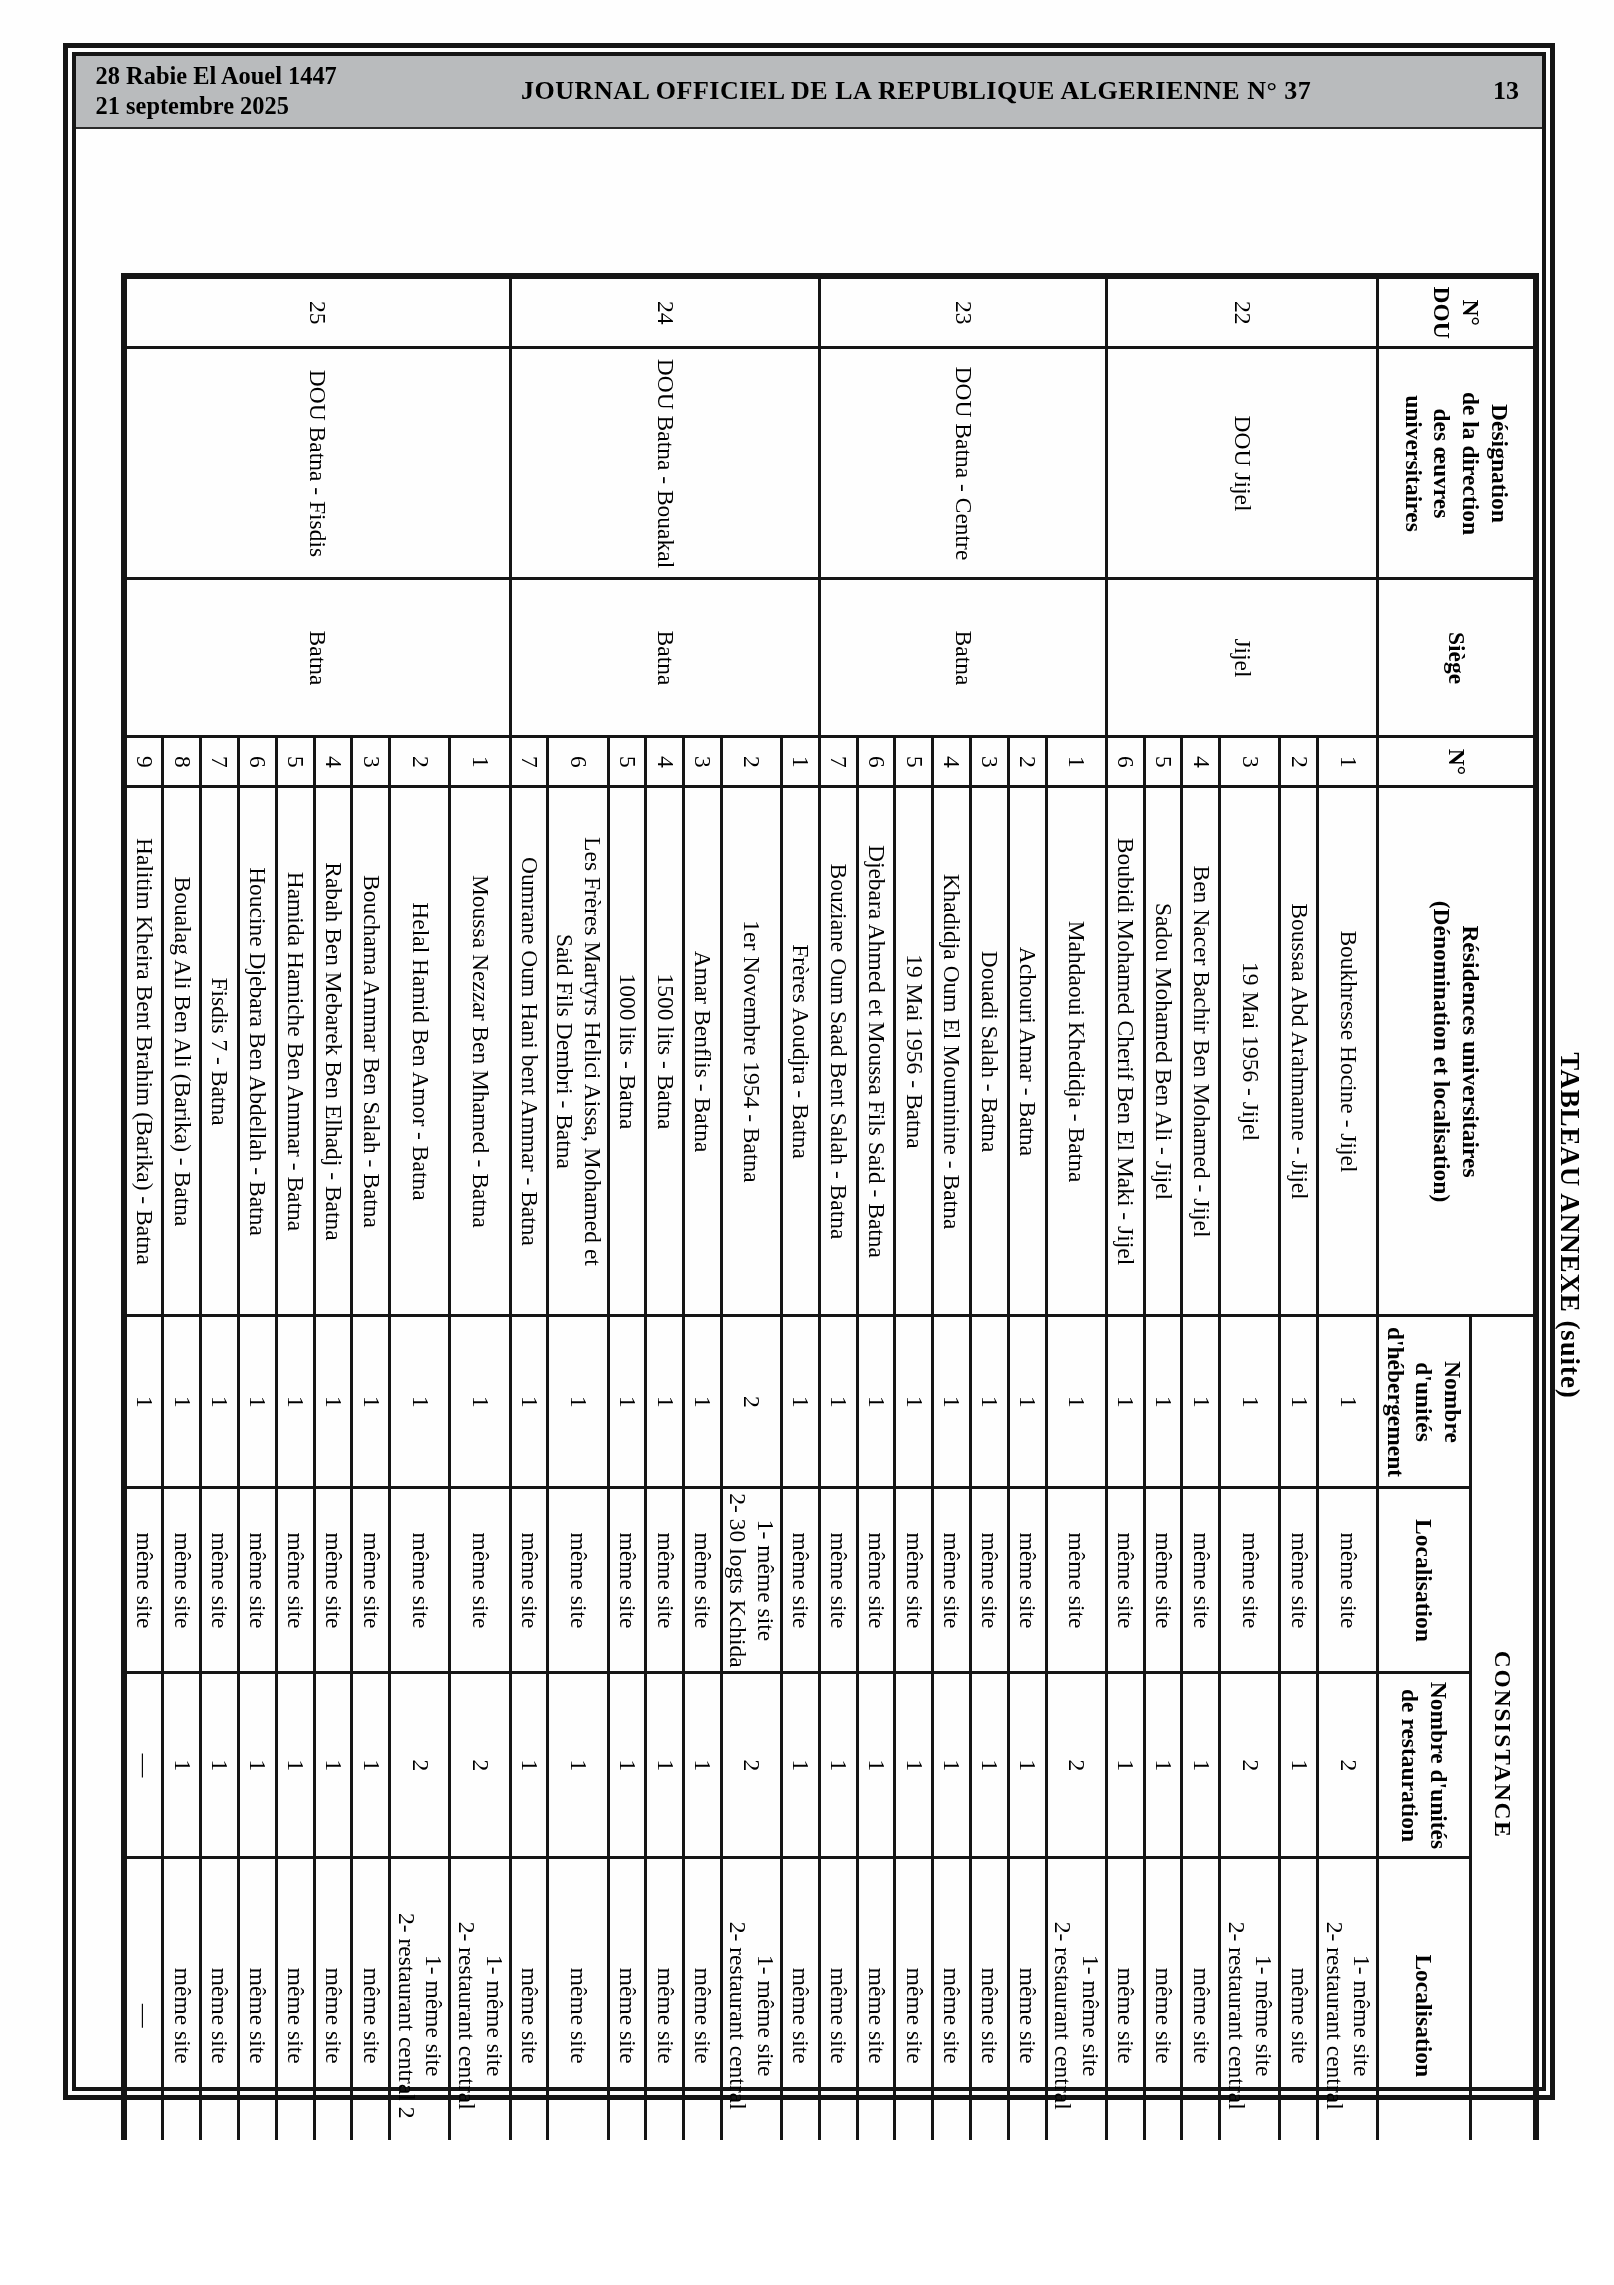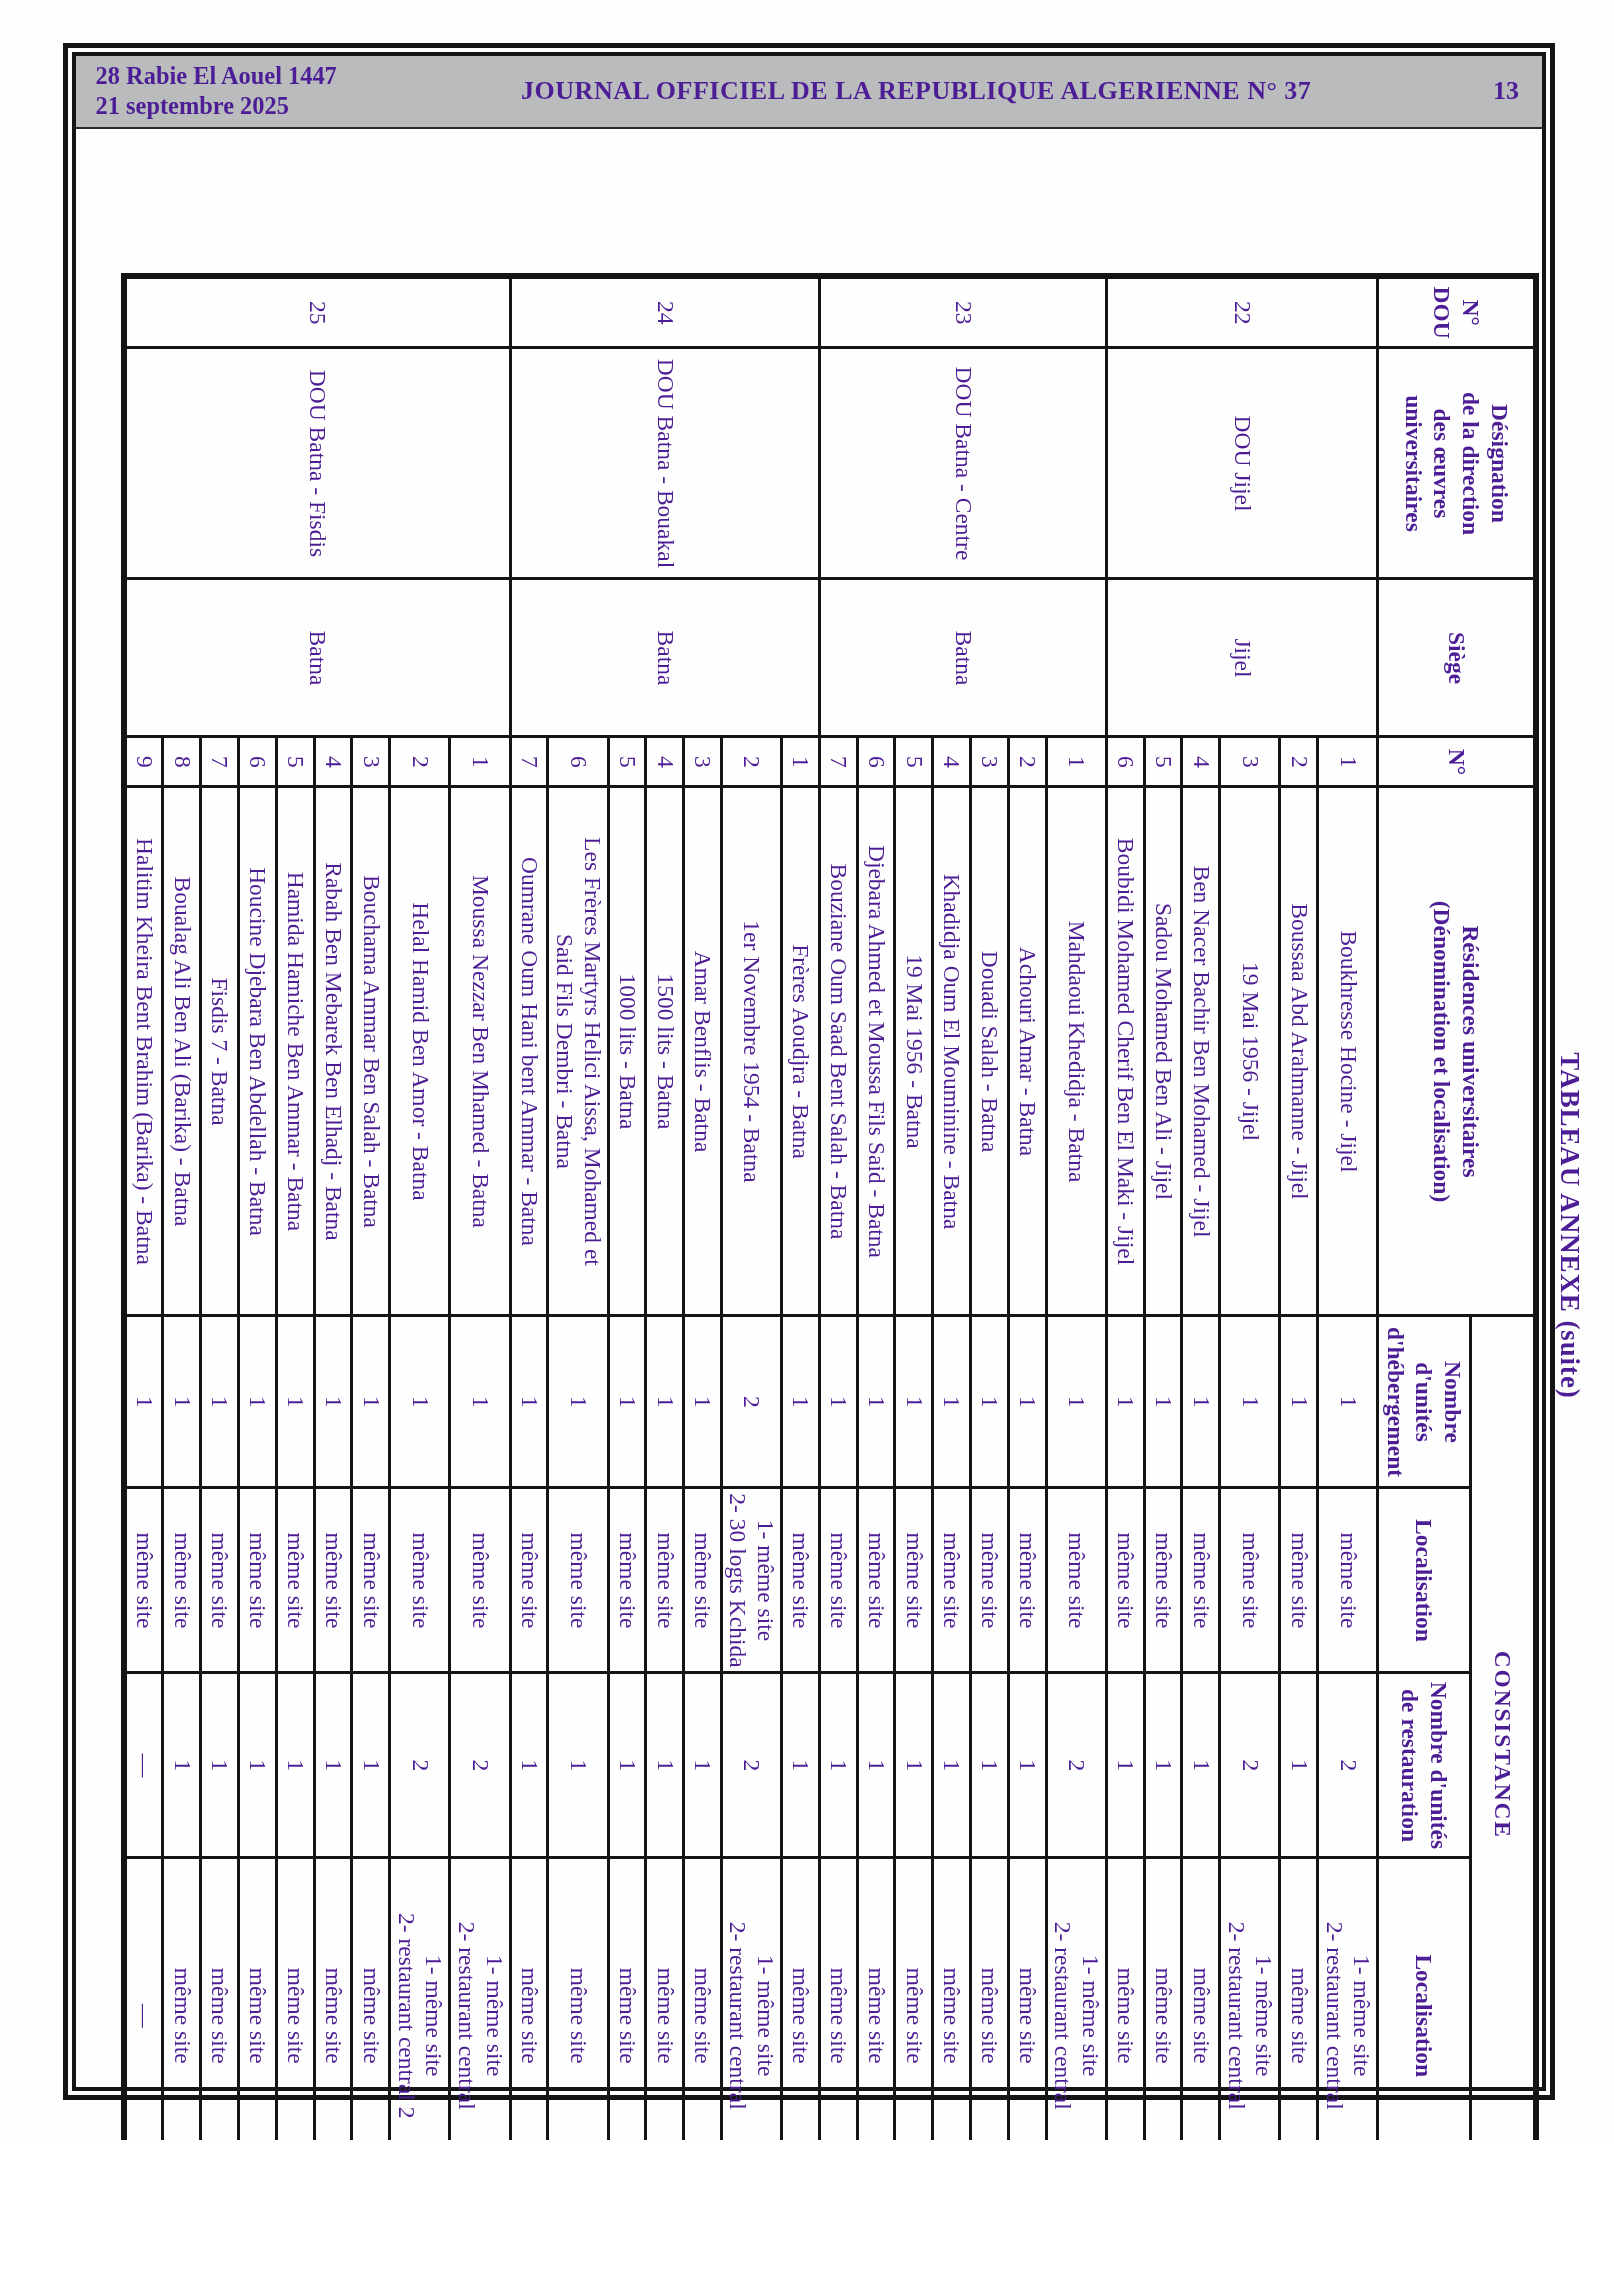--- a/index.html
+++ b/index.html
@@ -1,17 +1,17 @@
 <!DOCTYPE html>
 <html style="font-size:14.5px"><head>
 <meta charset="utf-8">
 <style>
   html,body{margin:0;padding:0;background:#ffffff;}
   #page{position:relative;width:1615px;height:2140px;background:#fefefe;overflow:hidden;
-        font-family:"Liberation Serif","DejaVu Serif",serif;color:#4c1d95;}
+        font-family:"Liberation Serif","DejaVu Serif",serif;color:#000000;}
   .frame-outer{position:absolute;left:63px;top:43px;right:60px;bottom:40px;border:5.4px solid #151515;}
   .frame-inner{position:absolute;inset:3.6px;border:4.5px solid #151515;}
   .header-band{position:absolute;left:0;right:0;top:0;height:71px;background:#b9bbbd;
                border-bottom:2.7px solid #2a2a2a;display:flex;align-items:center;}
   .date-block{width:299px;padding-left:20px;font-weight:bold;font-size:24.4px;line-height:1.25;white-space:pre-line;}
   .journal-title{flex:1;text-align:center;font-weight:bold;font-size:26px;letter-spacing:0.5px;}
   .page-number{width:81px;text-align:right;padding-right:23.5px;font-weight:bold;font-size:26px;}
 
   
   .rotated-area{position:absolute;left:1509px;top:197px;width:1945px;height:1339px;

